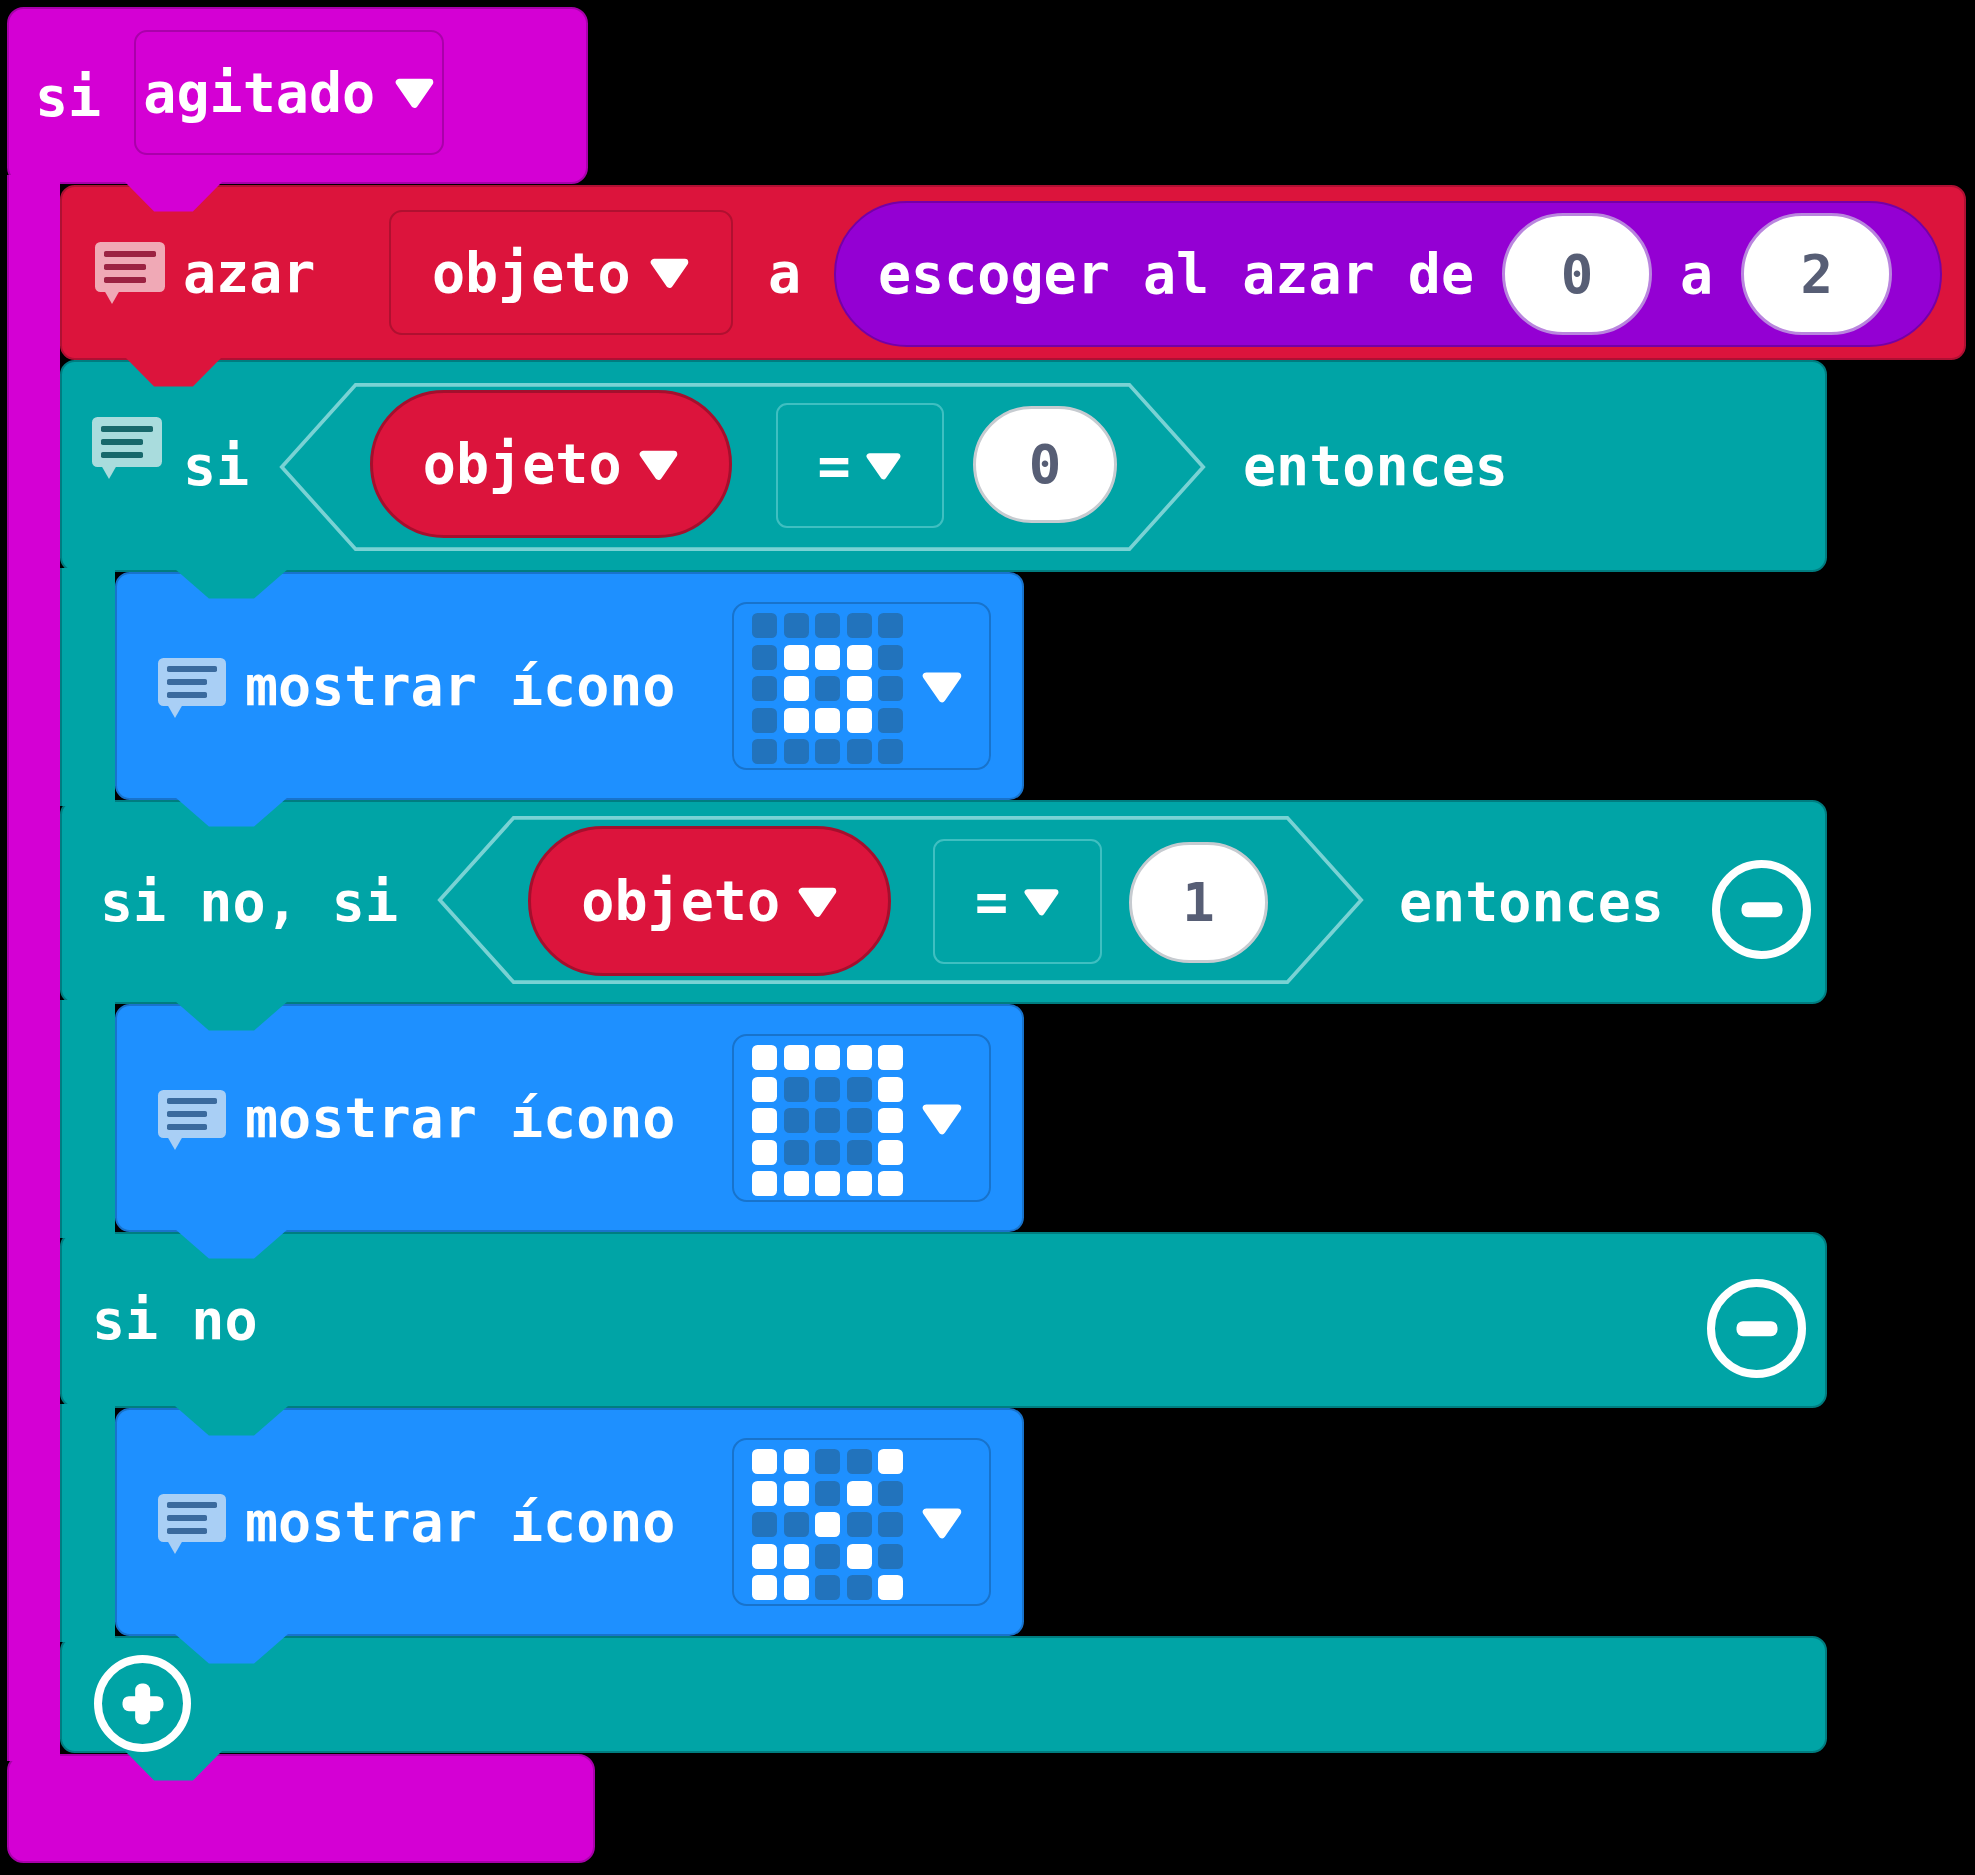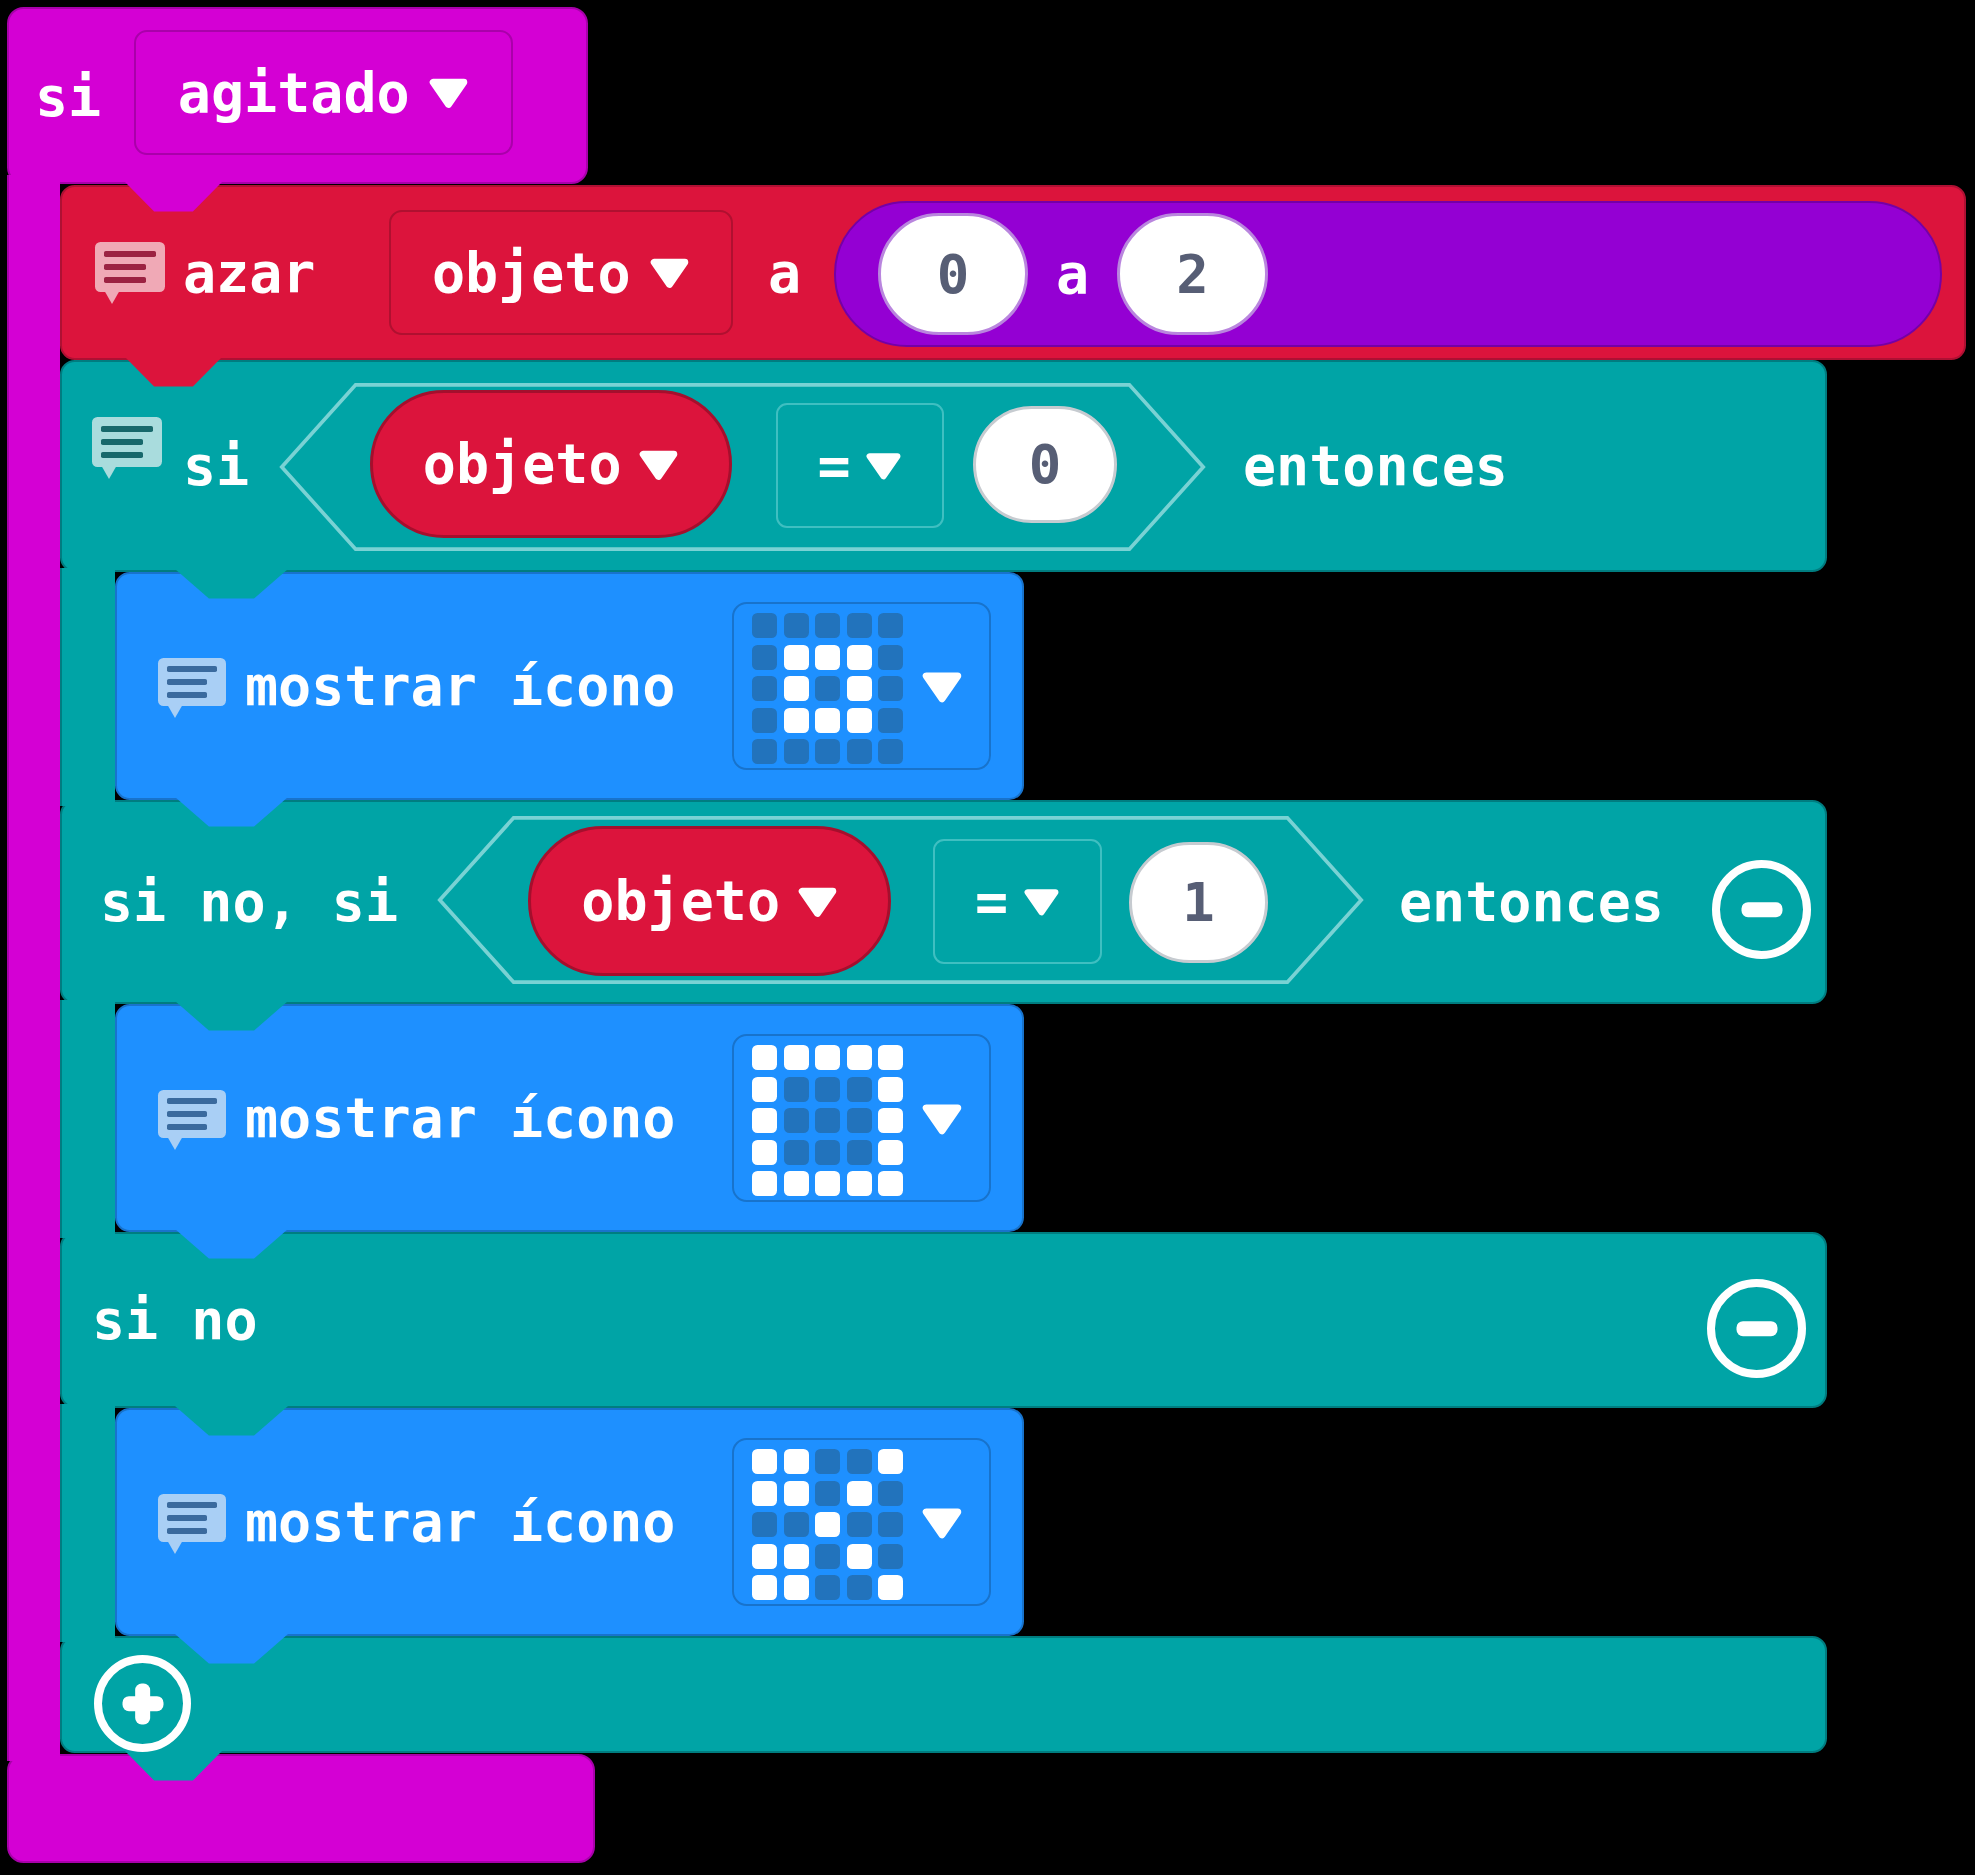--- a/index.html
+++ b/index.html
@@ -34,21 +34,21 @@
 
 <div class="stage">
 
   <div>
     <div class="abs z1" style="left:7.4px;top:7.4px;width:581px;height:177px;background:#D400D4;border:2.8px solid #A800AA;border-radius:16.6px;"></div>
     <div class="abs z1" style="left:7.4px;top:1754px;width:588px;height:109px;background:#D400D4;border:2.8px solid #A800AA;border-radius:16.6px;"></div>
     <div class="abs z2" style="left:7.4px;top:175px;width:53px;height:1586px;background:#D400D4;border-left:2.8px solid #A800AA;"></div>
     <div class="abs flexc z3" style="left:35px;top:28px;height:137px;">
       <span class="txt">si</span>
     </div>
-    <div class="abs ddfield z3" style="left:134px;top:30px;width:379px;height:125px;border:2.8px solid #AA00AA;">
+    <div class="abs ddfield z3" style="left:134px;top:30px;width:310px;height:125px;border:2.8px solid #AA00AA;">
       <span class="txt">agitado</span>
       <svg width="41" height="35" viewBox="0 0 24 20">
           <path d="M3 4 h18 l-9 13 z" fill="#fff" stroke="#fff" stroke-width="4" stroke-linejoin="round"></path>
         </svg>
     </div>
   </div>
 
   <div>
     <div class="abs z3" style="left:60px;top:185px;width:1906px;height:175px;background:#DC143C;border:2.8px solid #AF1033;border-radius:14.8px;"></div>
     <div class="comment z4" style="left:95px;top:242px;width:52px;height:50px;background:#F0A9B6;">
@@ -64,20 +64,21 @@
       <span class="txt">objeto</span>
       <svg width="41" height="35" viewBox="0 0 24 20">
           <path d="M3 4 h18 l-9 13 z" fill="#fff" stroke="#fff" stroke-width="4" stroke-linejoin="round"></path>
         </svg>
     </div>
     <div class="abs flexc z4" style="left:768px;top:185px;height:175px;">
       <span class="txt">a</span>
     </div>
 
     <div class="abs pill z4" style="left:834px;top:201px;width:1108px;height:146px;background:#9400D3;border:2.8px solid #7500A6;justify-content:flex-start;padding-left:42px;gap:28px;">
+      <span class="txt">escoger al azar de</span>
       <div class="oval" style="width:144px;height:116px;border:3.7px solid #B985DE;">
         <span class="num">0</span>
       </div>
       <span class="txt">a</span>
       <div class="oval" style="width:145px;height:116px;border:3.7px solid #B985DE;">
         <span class="num">2</span>
       </div>
     </div>
   </div>
 

